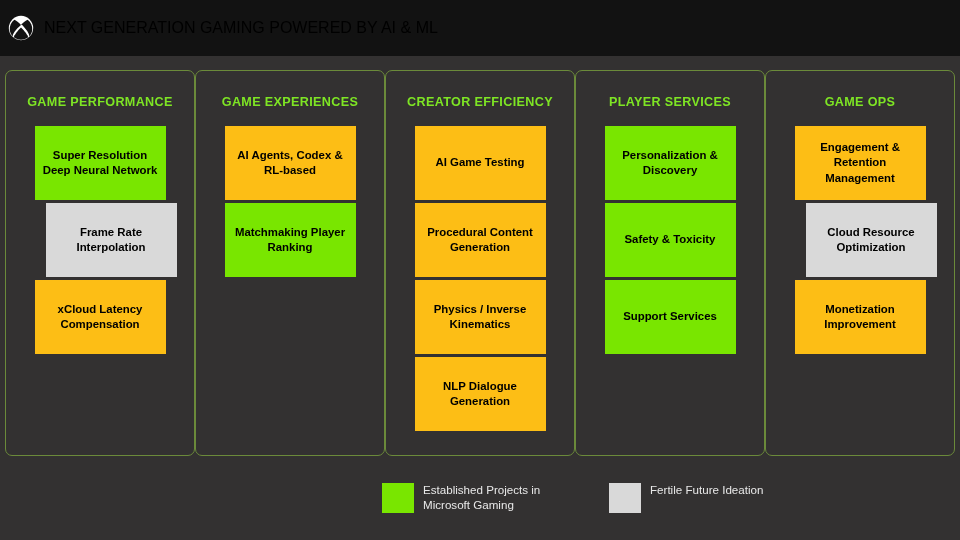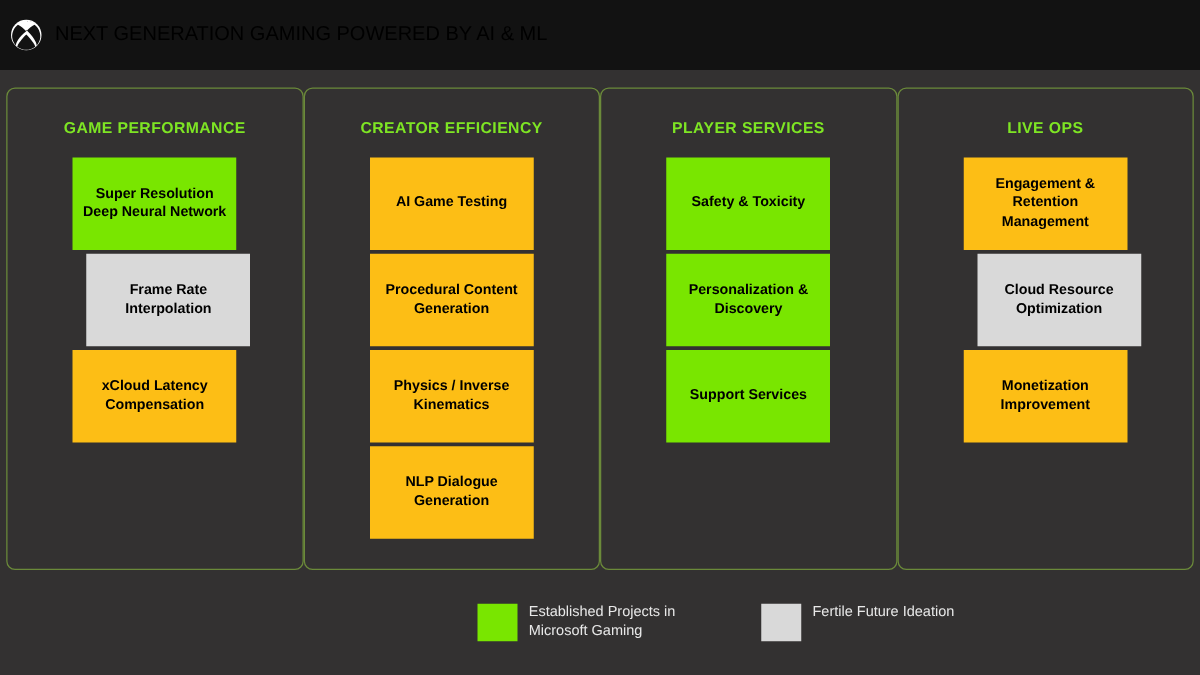--- a/index.html
+++ b/index.html
@@ -149,42 +149,49 @@
 
   <div class="panel">
     <div class="panel-title">GAME PERFORMANCE</div>
     <div class="cards">
       <div class="card green">Super Resolution Deep Neural Network</div>
       <div class="card gray">Frame Rate Interpolation</div>
       <div class="card amber">xCloud Latency Compensation</div>
     </div>
   </div>
 
+  <div class="panel">
+    <div class="panel-title">GAME EXPERIENCES</div>
+    <div class="cards">
+      <div class="card amber">AI Agents, Codex &amp; RL-based</div>
+      <div class="card green">Matchmaking Player Ranking</div>
+    </div>
+  </div>
 
   <div class="panel">
     <div class="panel-title">CREATOR EFFICIENCY</div>
     <div class="cards">
       <div class="card amber">AI Game Testing</div>
       <div class="card amber">Procedural Content Generation</div>
       <div class="card amber">Physics / Inverse Kinematics</div>
       <div class="card amber">NLP Dialogue Generation</div>
     </div>
   </div>
 
   <div class="panel">
     <div class="panel-title">PLAYER SERVICES</div>
     <div class="cards">
+      <div class="card green">Personalization &amp; Discovery</div>
       <div class="card green">Safety &amp; Toxicity</div>
-      <div class="card green">Personalization &amp; Discovery</div>
       <div class="card green">Support Services</div>
     </div>
   </div>
 
   <div class="panel">
-    <div class="panel-title">LIVE OPS</div>
+    <div class="panel-title">GAME OPS</div>
     <div class="cards">
       <div class="card amber">Engagement &amp; Retention Management</div>
       <div class="card gray">Cloud Resource Optimization</div>
       <div class="card amber">Monetization Improvement</div>
     </div>
   </div>
 
 </div>
 
 <div id="legend">

